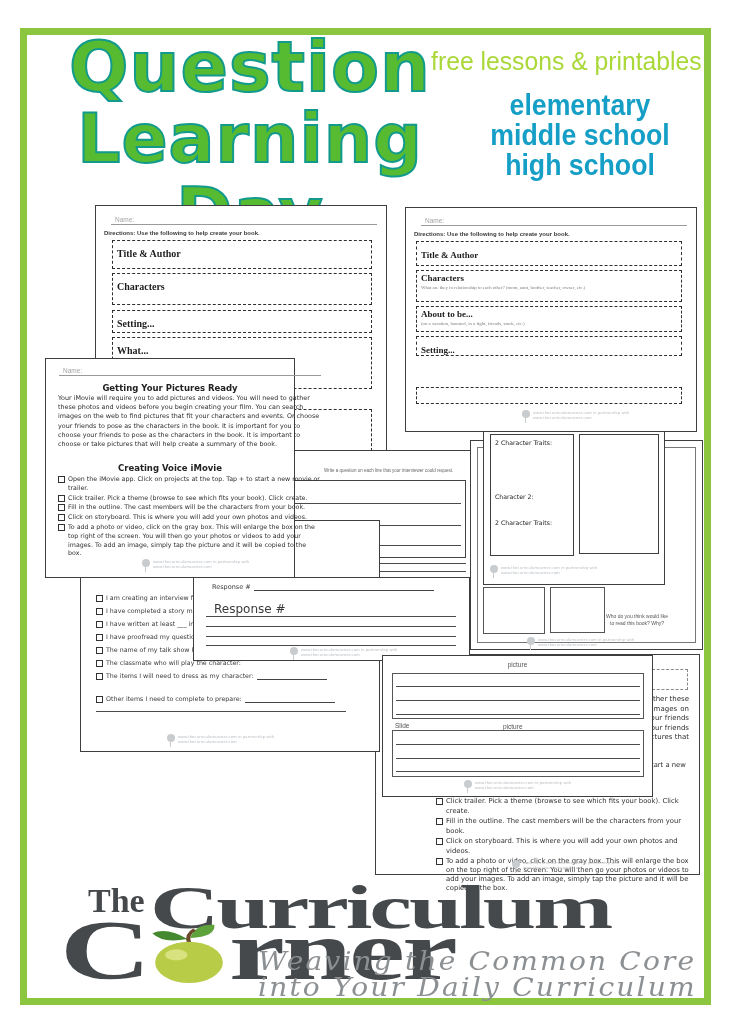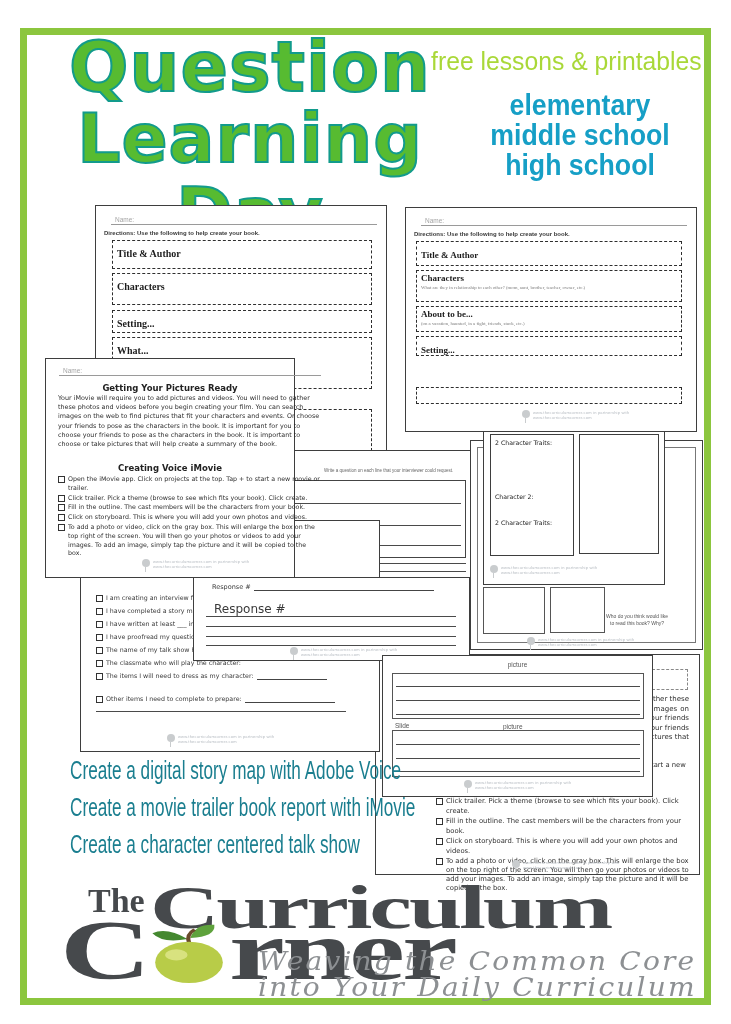--- a/index.html
+++ b/index.html
@@ -309,25 +309,20 @@
     </div>
     <div class="wm" style="left:95px;top:200px">
       <span class="wm-tree"></span>
       <span class="wm-text">
           <span>www.thecurriculumcorner.com in partnership with</span>
       <span>www.thecurriculumcorner.com</span>
         </span>
     </div>
   </div>
 
-  <div class="captions">
-    <div class="caption">Create a digital story map with Adobe Voice</div>
-    <div class="caption">Create a movie trailer book report with iMovie</div>
-    <div class="caption">Create a character centered talk show</div>
-  </div>
 
   <div class="logo">
     <div class="logo-the">The</div>
     <div class="logo-curriculum">Curriculum</div>
     <div class="logo-corner">
       <span>C</span>
       <svg width="52" height="62" viewBox="0 0 54 66">
         <path d="M26 18 q-15 -13 -25 -6 q7 11 25 6z" fill="#44882f"></path>
         <path d="M28 17 q3 -15 17 -14 q1 13 -17 14z" fill="#5ea23c"></path>
         <path d="M27 22 q-2 -9 4 -14" stroke="#6b4a2b" stroke-width="3" fill="none"></path>

